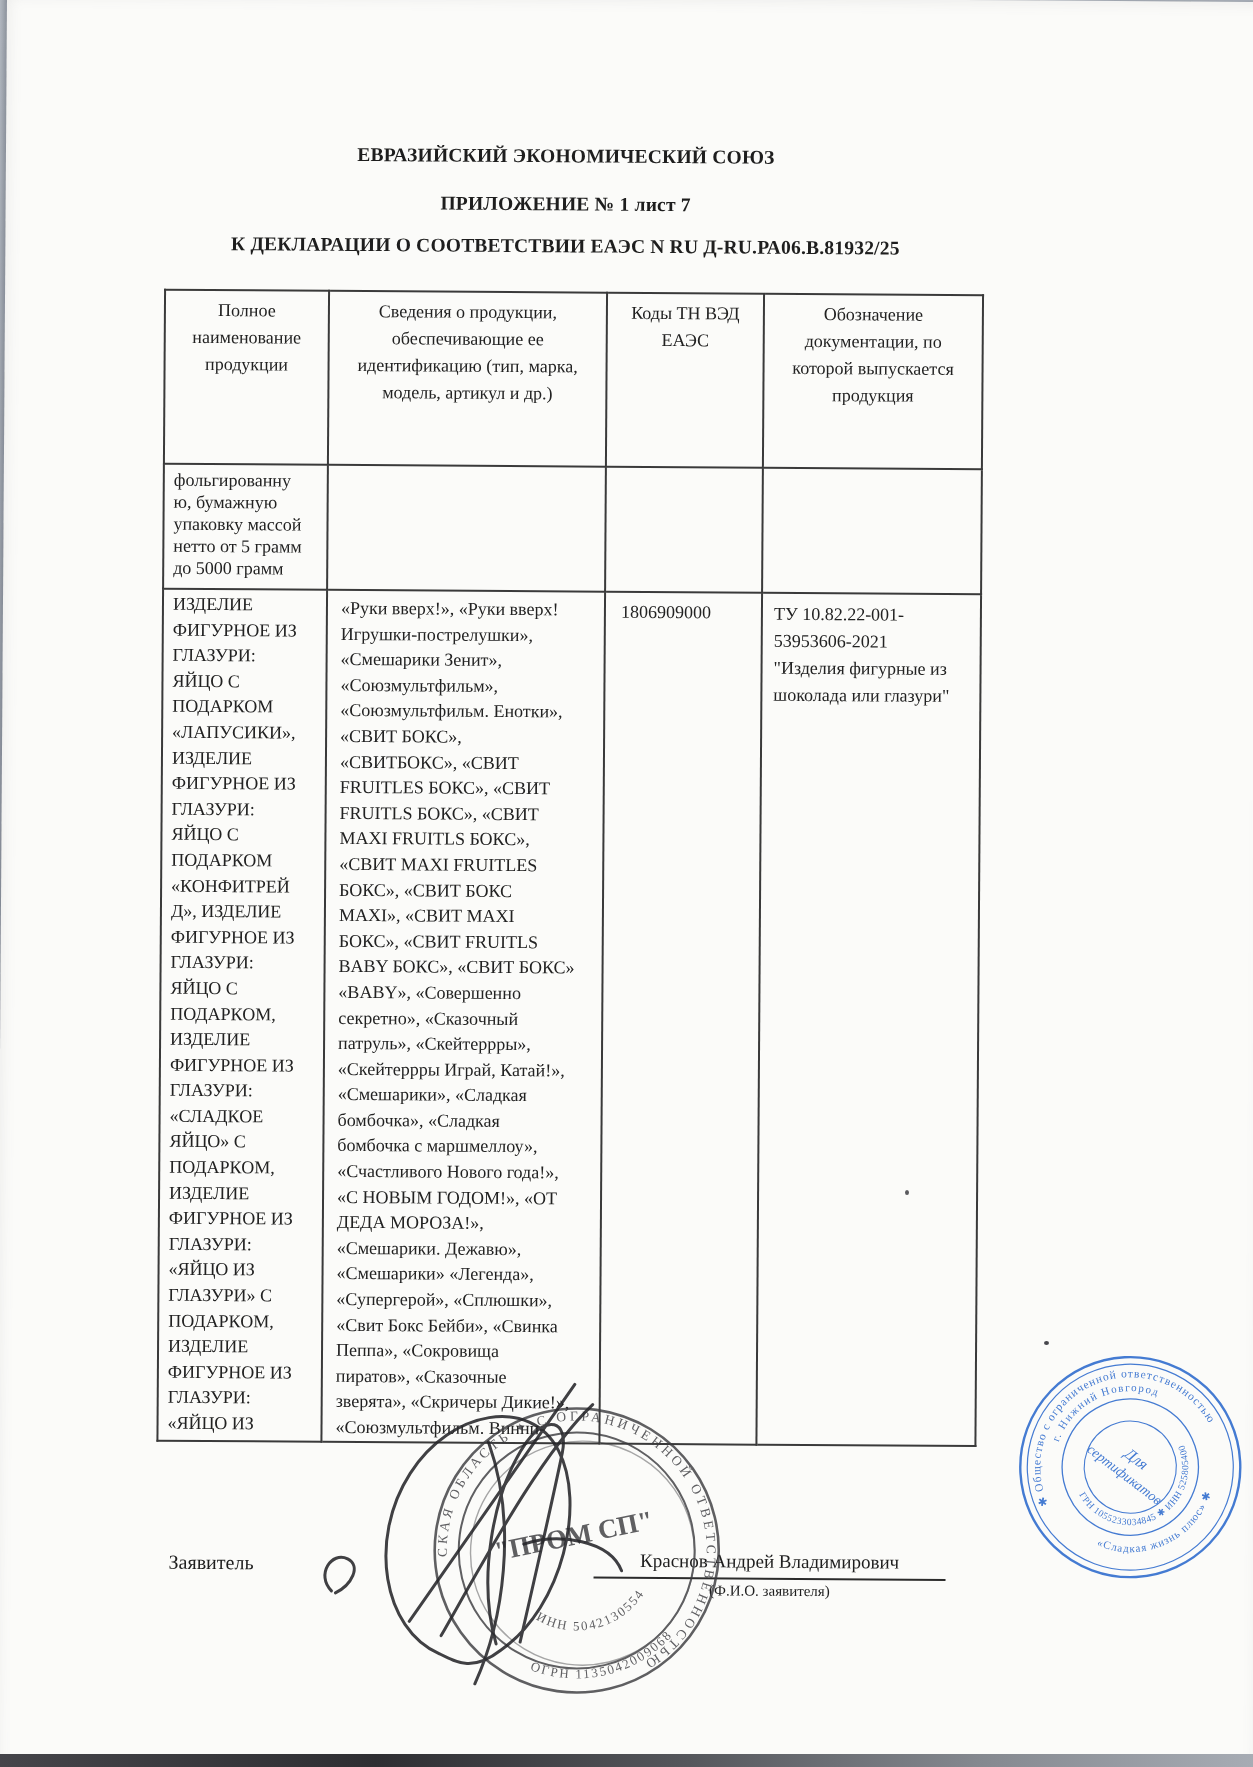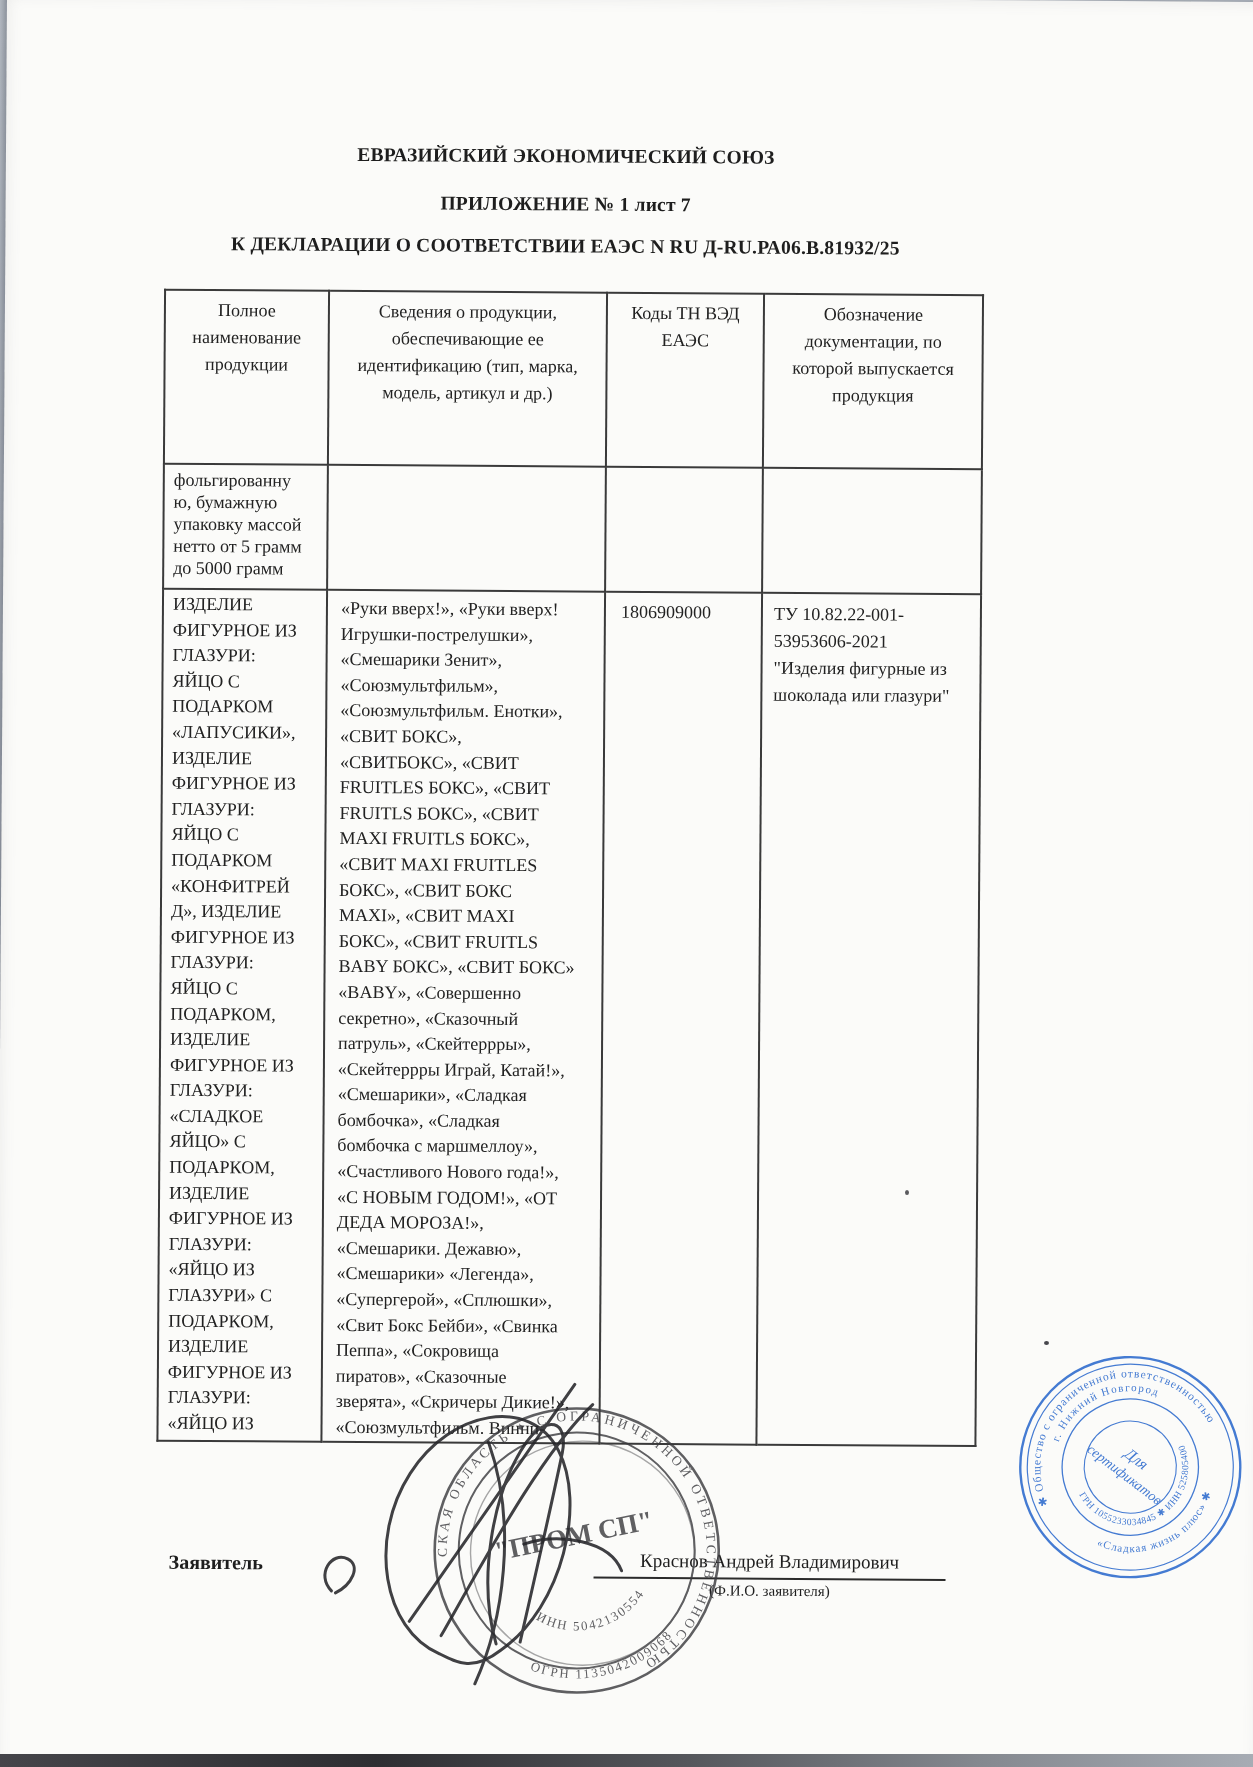--- a/index.html
+++ b/index.html
@@ -24,21 +24,21 @@
     font-size:18px;color:#222;
   }
   table.products td{border:2px solid #3a3a3a;vertical-align:top;overflow:hidden;}
   td.hdr{vertical-align:middle;text-align:center;white-space:pre-line;line-height:27px;padding:6px 8px;}
   .cell-name{white-space:pre-line;line-height:25.6px;padding:2px 2px 0 9px;}
   .cell-name-short{white-space:pre-line;line-height:22px;padding:4px 2px 0 9px;}
   .cell-info{white-space:pre-line;line-height:25.6px;padding:5px 4px 0 13px;}
   .cell-code{padding:9px 0 0 15px;}
   .cell-docs{white-space:pre-line;line-height:27px;padding:7px 6px 0 11px;}
 
-  .applicant-label{position:absolute;left:172px;top:1556px;font-weight:700;font-size:20px;}
+  .applicant-label{position:absolute;left:172px;top:1556px;font-weight:400;font-size:20px;}
   .name-block{position:absolute;left:597px;top:1552px;width:352px;text-align:center;border-bottom:2px solid #2b2b2b;padding-bottom:5px;font-size:19px;}
   .name-caption{position:absolute;left:597px;top:1584px;width:352px;text-align:center;font-size:15px;}
 
   .sig-svg{position:absolute;left:295px;top:1295px;width:480px;height:430px;}
   .blue-svg{position:absolute;left:1003px;top:1352px;width:252px;height:235px;}
 
   .speck{position:absolute;border-radius:50%;}
   #speck1{left:905px;top:1190px;width:4px;height:5px;background:#5a5a5e;}
   #speck2{left:1044px;top:1341px;width:5px;height:4px;background:#46464c;}
 

